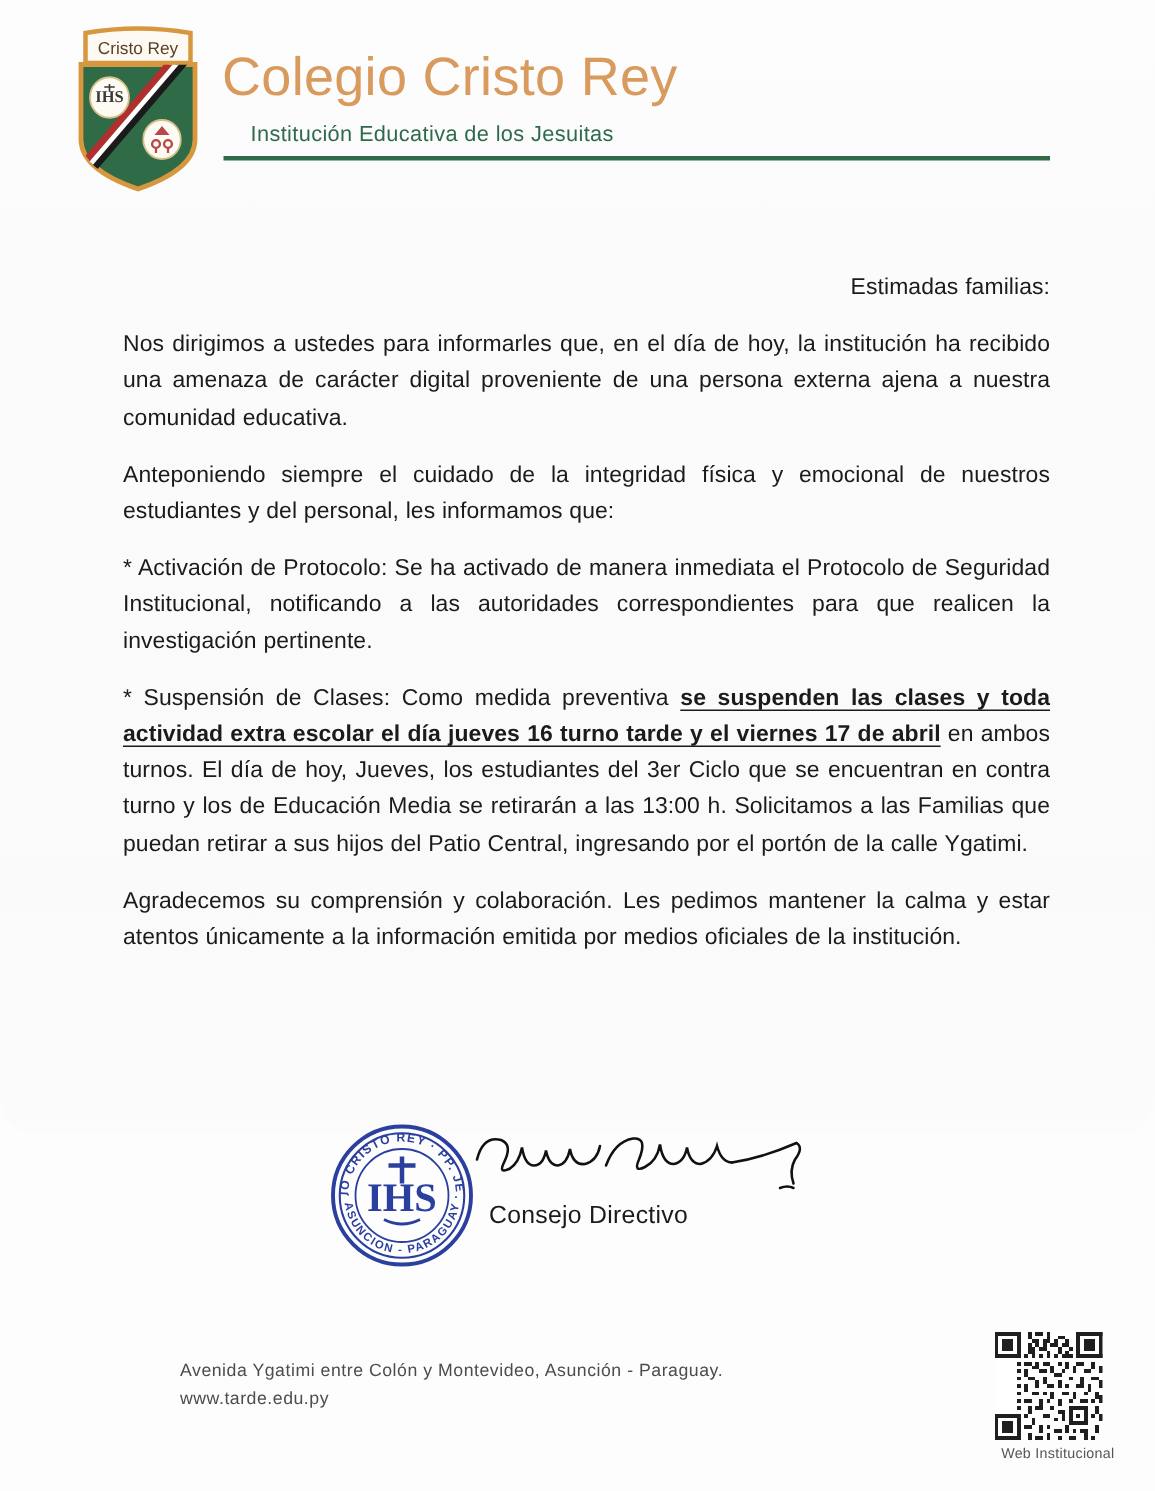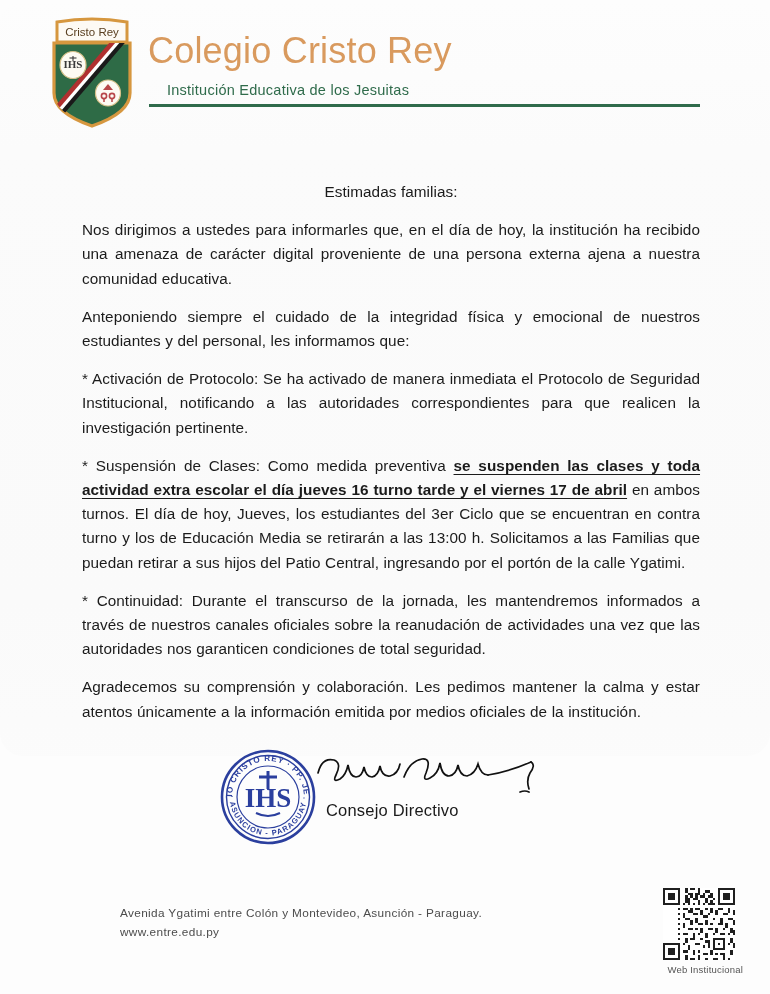--- a/index.html
+++ b/index.html
@@ -91,21 +91,21 @@
   .para {
     font-size: 15.3px;
     line-height: 24.2px;
     color: #1b1b1b;
     text-align: justify;
     margin: 0 0 14px 0;
     letter-spacing: 0.05px;
     word-spacing: 0.2px;
   }
   .para:last-child { margin-bottom: 0; }
-  .para.nojustify { text-align: center; }
+  .para.nojustify { text-align: right; }
   .para .em {
     font-weight: 700;
     text-decoration: underline;
     text-underline-offset: 2.5px;
     text-decoration-thickness: 1.3px;
     margin-top: 45px;
   }
 
   
   .signature-block {
@@ -239,21 +239,20 @@
 
     <p class="para">Nos dirigimos a ustedes para informarles que, en el día de hoy, la institución ha recibido una amenaza de carácter digital proveniente de una persona externa ajena a nuestra comunidad educativa.</p>
 
     <p class="para">Anteponiendo siempre el cuidado de la integridad física y emocional de nuestros estudiantes y del personal, les informamos que:</p>
 
     <p class="para">* Activación de Protocolo: Se ha activado de manera inmediata el Protocolo de Seguridad Institucional, notificando a las autoridades correspondientes para que realicen la investigación pertinente.</p>
 
     <p class="para"><span>* Suspensión de Clases: Como medida preventiva </span><span class="em">se suspenden las clases y toda actividad extra escolar el día jueves 16 turno tarde y el viernes 17 de abril</span><span> en ambos turnos. El día de hoy, Jueves, los estudiantes del 3er Ciclo que se encuentran en contra turno y los de Educación Media se retirarán a las 13:00 h. Solicitamos a las Familias que puedan retirar a sus hijos del Patio Central, ingresando por el portón de la calle Ygatimi.</span></p>
 
 
-    <p class="para">* Continuidad: Durante el transcurso de la jornada, les mantendremos informados a través de nuestros canales oficiales sobre la reanudación de actividades una vez que las autoridades nos garanticen condiciones de total seguridad.</p>
 
     <p class="para">Agradecemos su comprensión y colaboración. Les pedimos mantener la calma y estar atentos únicamente a la información emitida por medios oficiales de la institución.</p>
   </div>
 
   <div class="signature-block">
 
     <div class="stamp">
       <svg viewBox="0 0 104 104" xmlns="http://www.w3.org/2000/svg" aria-label="Official seal">
         <defs>
           <path id="arcTop" d="M 16,52 A 36,36 0 0 1 88,52"></path>
@@ -288,21 +287,21 @@
         </g>
       </svg>
     </div>
 
     <div class="signature-role">Consejo Directivo</div>
   </div>
 
   <div class="footer">
     <div class="footer-contact">
       <div>Avenida Ygatimi entre Colón y Montevideo, Asunción - Paraguay.</div>
-      <div>www.entre.edu.py</div>
+      <div>www.tarde.edu.py</div>
     </div>
   </div>
 
   <div class="qr-wrap">
     <svg class="qr-code" viewBox="0 0 29 29" shape-rendering="crispEdges" xmlns="http://www.w3.org/2000/svg">
       <rect width="29" height="29" fill="#ffffff"></rect>
       <g fill="#1f1f1f">
 
         <rect x="0" y="0" width="7" height="1"></rect>
           <rect x="0" y="6" width="7" height="1"></rect>

